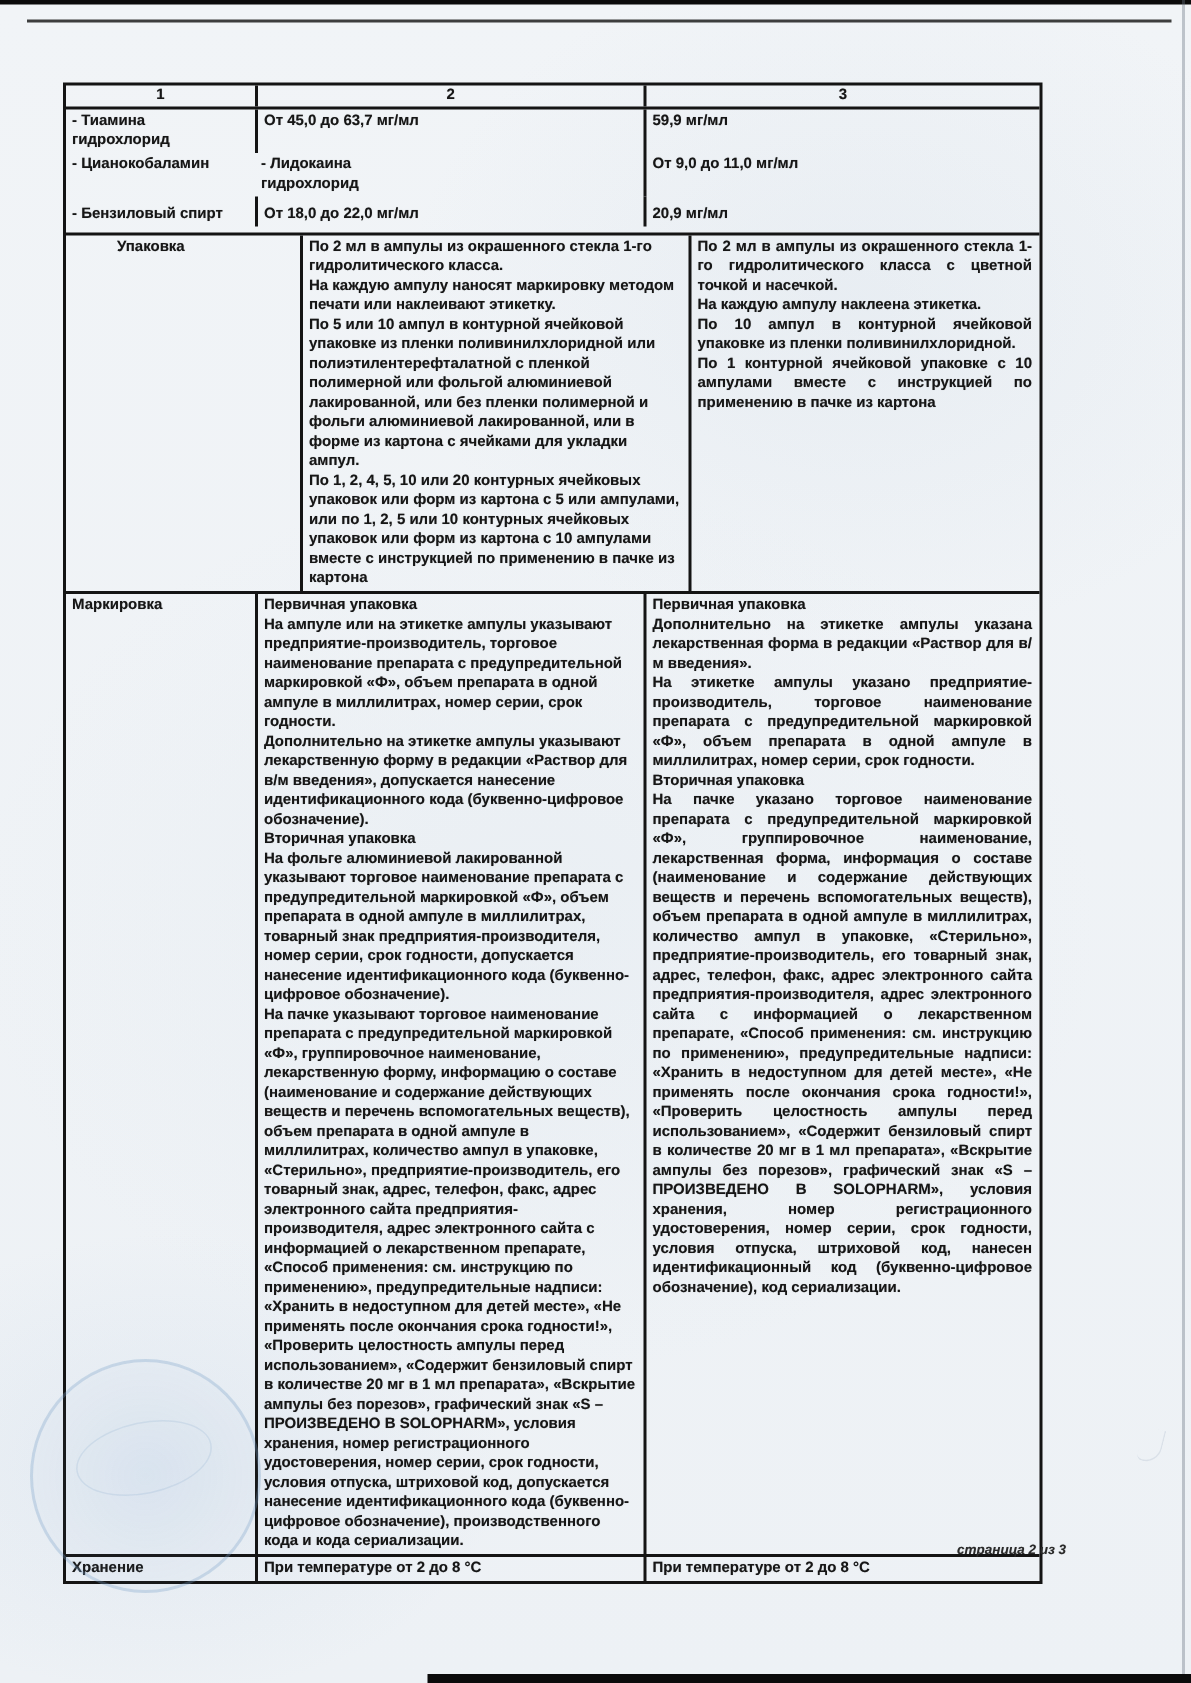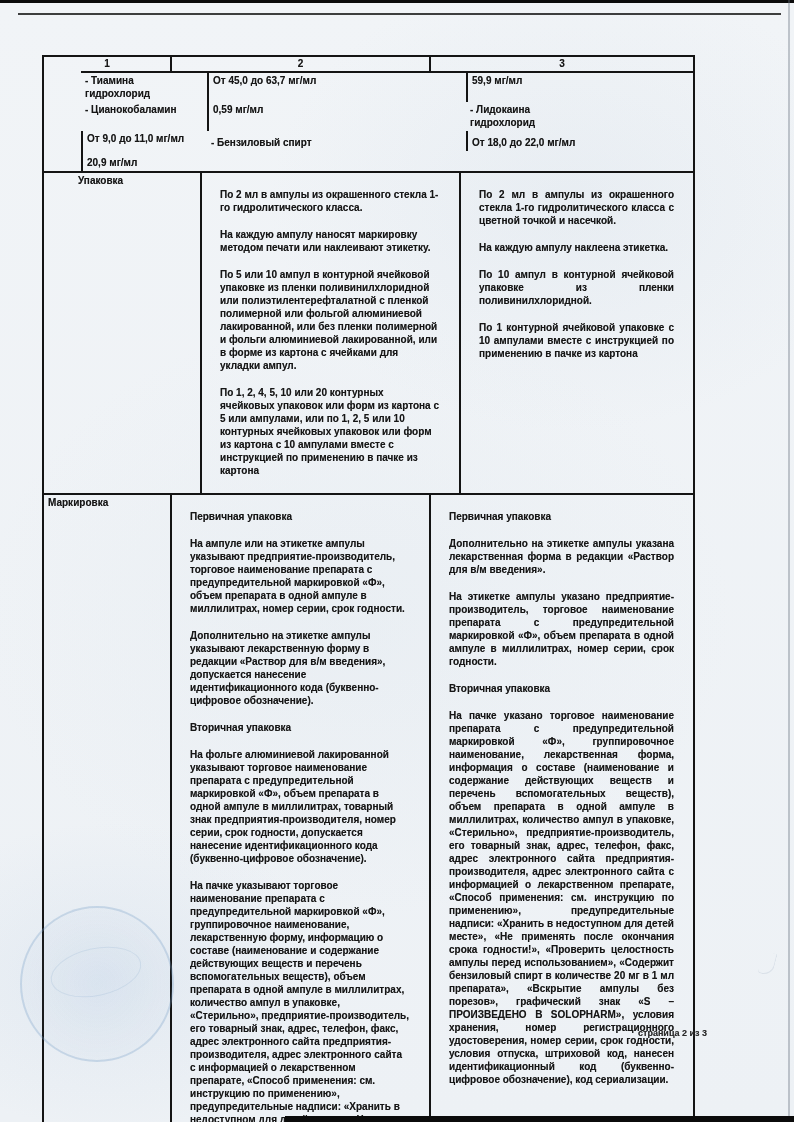--- a/index.html
+++ b/index.html
@@ -32,30 +32,30 @@
   .doc-table{
     position:absolute;left:42px;top:55px;width:649px;
     border:2px solid #141414;font-size:10px;line-height:13px;font-weight:700;
     text-shadow:0 0 .5px rgba(20,20,20,.45);
   }
   .trow{display:grid;grid-template-columns:126px 259px 1fr;}
   .trow + .trow{border-top:2px solid #141414;}
   .cell{padding:1px 5px 2px 4px;min-width:0;}
   .cell.b{border-left:2px solid #141414;}
   .thead .cell{text-align:center;padding:0;height:14px;line-height:14px;}
-  .ing-grid{min-height:82px;align-content:start;grid-auto-rows:min-content;margin-left:37px;}
+  .ing-grid{min-height:82px;align-content:start;grid-auto-rows:min-content;}
   .ing-name{white-space:pre-line;}
   .ing-row-last{padding-top:5px;}
   .just{text-align:justify;}
-  .doc-table p{margin:14px;}
+  .doc-table p{margin:0;}
   .h188{min-height:186px;padding-left:30px;}
   .h17{min-height:15px;}
   .footer{
     position:absolute;left:638px;top:1028px;font-family:"Liberation Sans",sans-serif;
-    font-size:9px;font-weight:700;color:#2a2a2a;text-shadow:0 0 .5px rgba(20,20,20,.4);
+    font-size:9px;font-weight:700;color:#2a2a2a;text-shadow:0 0 .5px rgba(20,20,20,.4);font-style:italic;
   }
 </style>
 </head>
 <body>
 
 <div class="page">
 
   <div class="strip-top"></div>
   <div class="hline"></div>
   <div class="vline-right"></div>
@@ -67,21 +67,20 @@
       <div class="cell b">2</div>
       <div class="cell b">3</div>
     </div>
 
     <div class="trow ing-grid">
         <div class="cell ing-name">- Тиамина
 гидрохлорид</div>
         <div class="cell b">От 45,0 до 63,7 мг/мл</div>
         <div class="cell b">59,9 мг/мл</div>
         <div class="cell ing-name">- Цианокобаламин</div>
-        <div class="cell b">0,59 мг/мл</div>
         <div class="cell ing-name">- Лидокаина
 гидрохлорид</div>
         <div class="cell b">От 9,0 до 11,0 мг/мл</div>
         <div class="cell ing-name ing-row-last">- Бензиловый спирт</div>
         <div class="cell b ing-row-last">От 18,0 до 22,0 мг/мл</div>
         <div class="cell b ing-row-last">20,9 мг/мл</div>
       </div>
 
     <div class="trow h188">
       <div class="cell">Упаковка</div>

